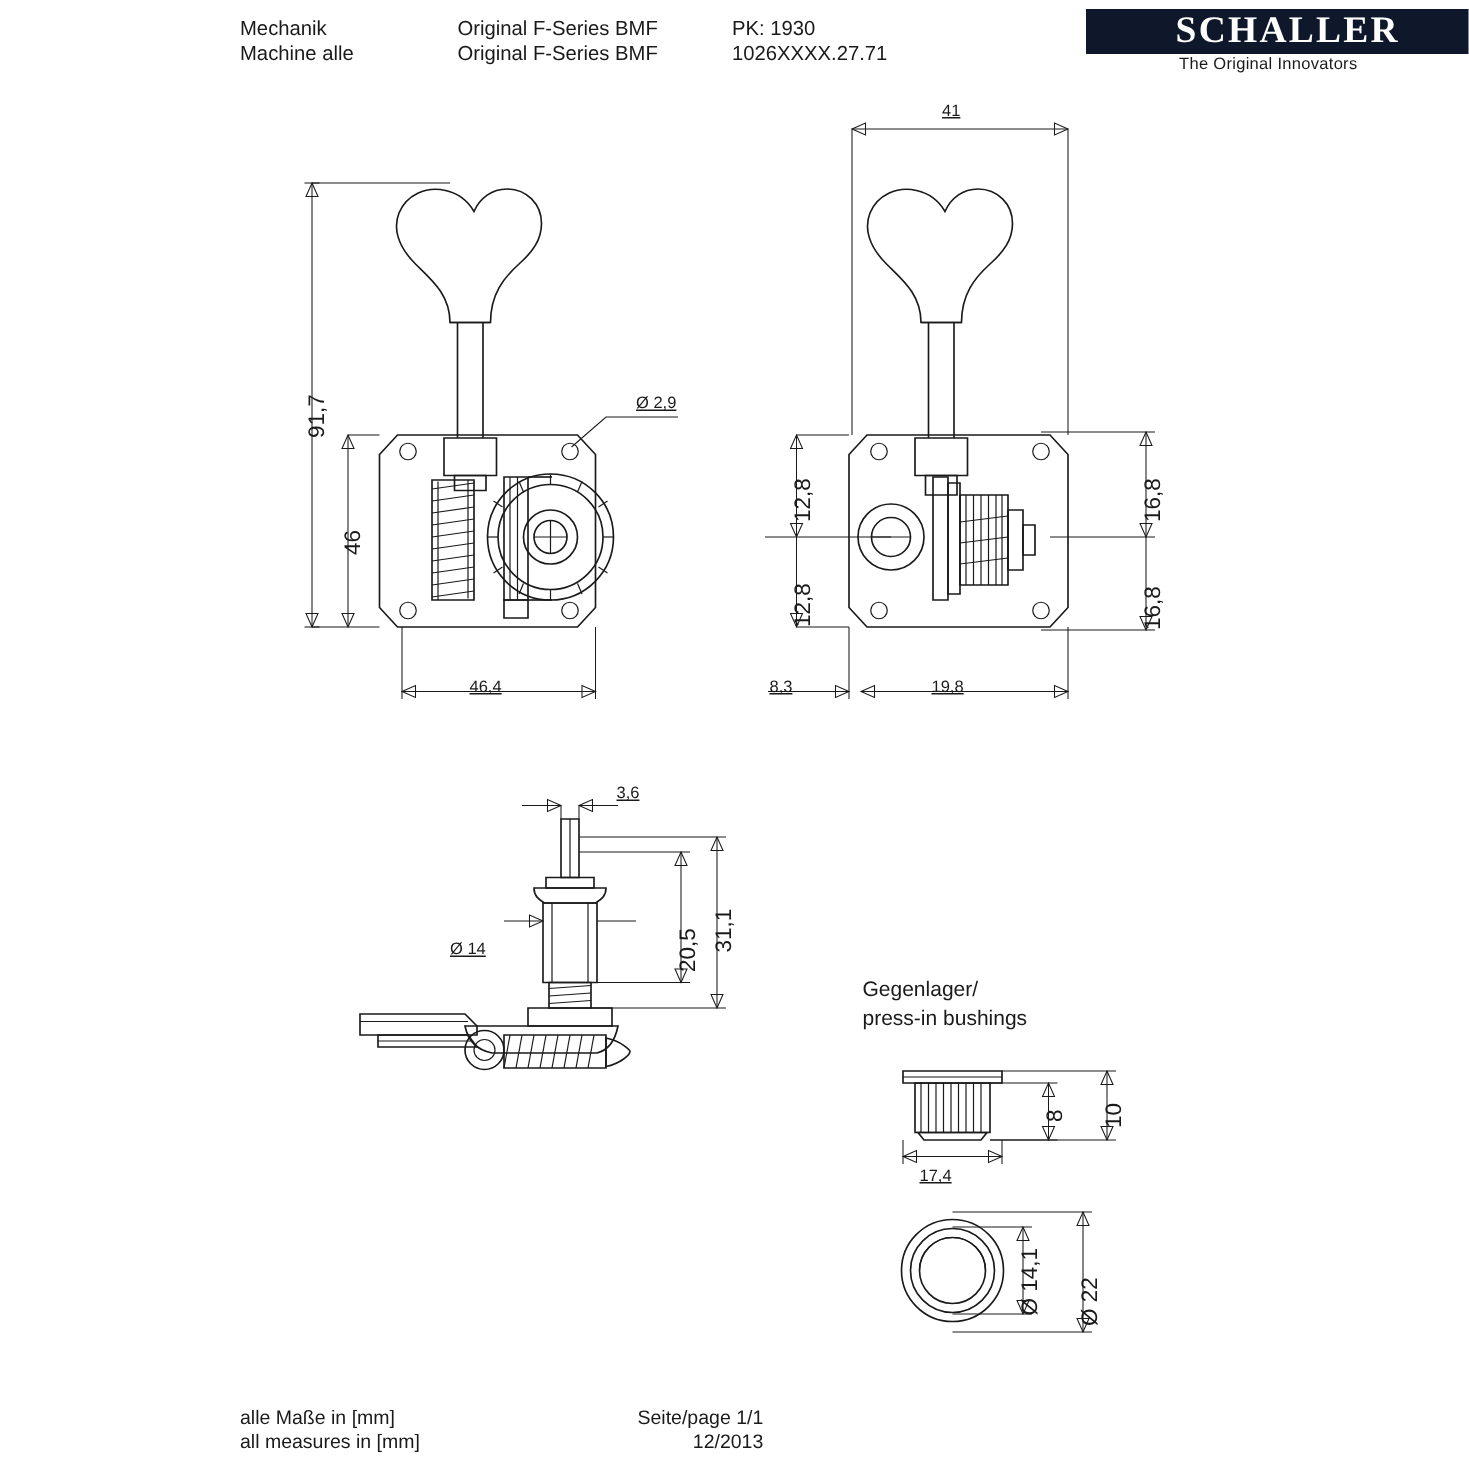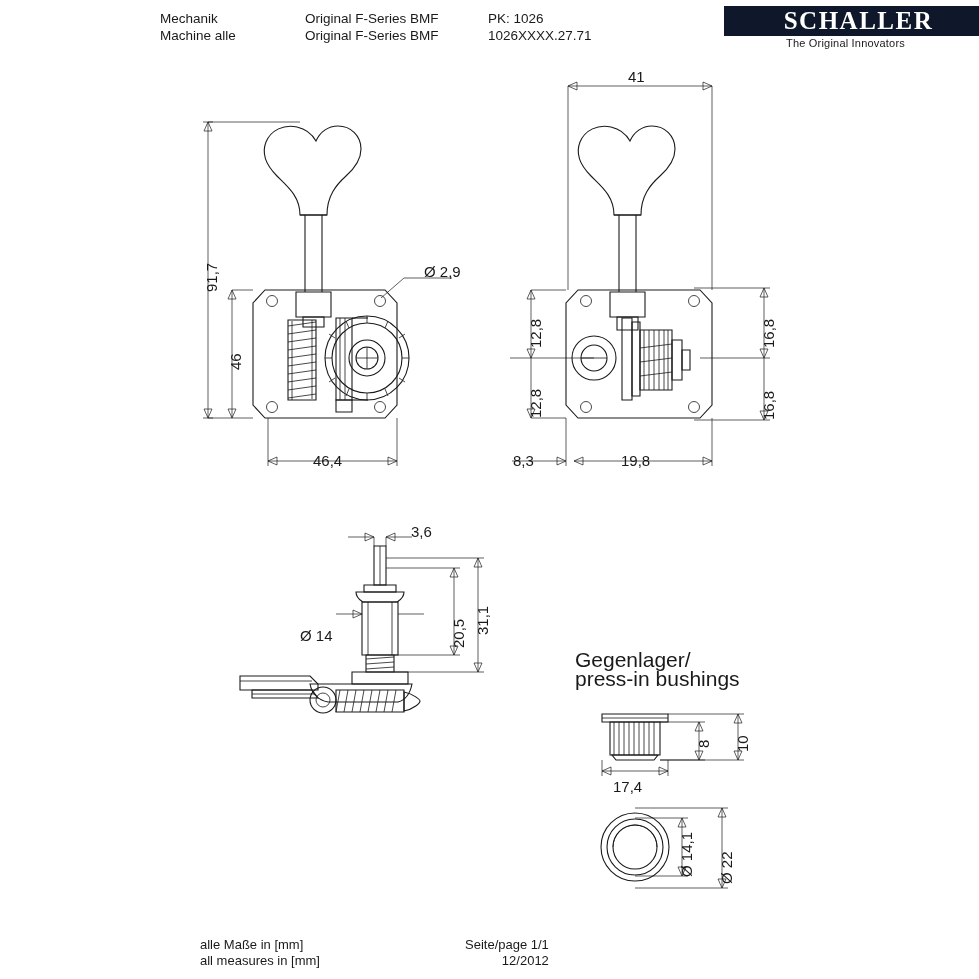--- a/index.html
+++ b/index.html
@@ -30,56 +30,56 @@
   .logo-band span{
     color:#ffffff;font-family:"Liberation Serif", serif;
     font-size:25px;letter-spacing:1.5px;font-weight:700;
   }
   .logo-sub{
     position:absolute;left:0;top:31px;width:243px;text-align:center;
     font-size:11px;color:#1a1a1a;letter-spacing:.2px;
   }
 
   
-  .footer{position:absolute;left:0;bottom:8px;width:848px;height:34px;font-size:13px;line-height:16px;margin-left:40px;}
+  .footer{position:absolute;left:0;bottom:8px;width:848px;height:34px;font-size:13px;line-height:16px;}
   .ft{position:absolute;white-space:nowrap;}
   .ft-left{left:160px;top:0;}
   .ft-mid{left:425px;top:0;text-align:right;}
   .ft-right{left:595px;top:0;}
 
   
   .draw{position:absolute;inset:0;}
   svg{position:absolute;left:0;top:0;}
   .ln{stroke:#1a1a1a;stroke-width:1.1;fill:none;}
   .ln-thin{stroke:#1a1a1a;stroke-width:0.8;fill:none;}
   .ln-dim{stroke:#1a1a1a;stroke-width:0.7;fill:none;}
 
   .vtext{
     position:absolute;font-size:15px;white-space:nowrap;
     transform-origin:0 0;transform:rotate(-90deg);
   }
-  .htext{position:absolute;font-size:15px;white-space:nowrap;}
-  .blocklabel{position:absolute;font-size:21px;line-height:19px;white-space:nowrap;}
+  .htext{position:absolute;font-size:11px;white-space:nowrap;text-decoration:underline;}
+  .blocklabel{position:absolute;font-size:14px;line-height:19px;white-space:nowrap;}
 </style>
 </head>
 <body>
 
 <div class="sheet">
 
   <div class="header">
     <div class="hdr-col hdr-c1">
       <div>Mechanik</div>
       <div class="hdr-line2">Machine alle</div>
     </div>
     <div class="hdr-col hdr-c2">
       <div>Original F-Series BMF</div>
       <div class="hdr-line2">Original F-Series BMF</div>
     </div>
     <div class="hdr-col hdr-c3">
-      <div>PK: 1026</div>
+      <div>PK: 1930</div>
       <div class="hdr-line2">1026XXXX.27.71</div>
     </div>
 
     <div class="logo">
       <div class="logo-band">
         <span>SCHALLER</span>
       </div>
       <div class="logo-sub">The Original Innovators</div>
     </div>
   </div>
@@ -436,17 +436,17 @@
   <div class="vtext" style="left:678px;top:877px;">Ø 14,1</div>
   <div class="vtext" style="left:718px;top:884px;">Ø 22</div>
 
   <div class="footer">
     <div class="ft ft-left">
       <div>alle Maße in [mm]</div>
       <div>all measures in [mm]</div>
     </div>
     <div class="ft ft-mid">
       <div>Seite/page 1/1</div>
-      <div>12/2012</div>
+      <div>12/2013</div>
     </div>
   </div>
 
 </div>
 
 </body></html>

